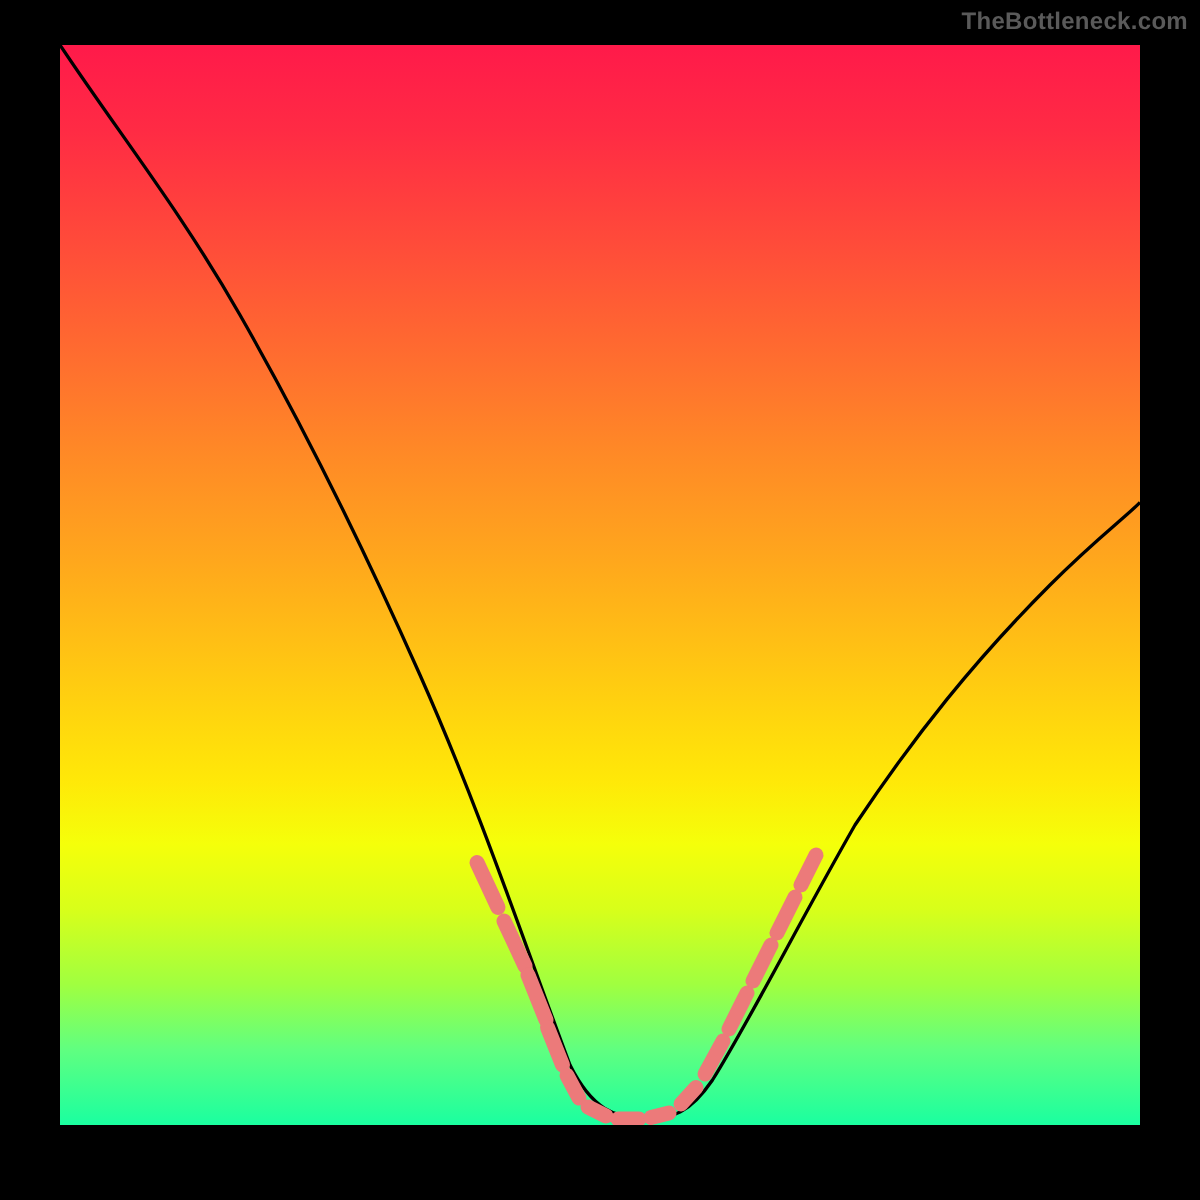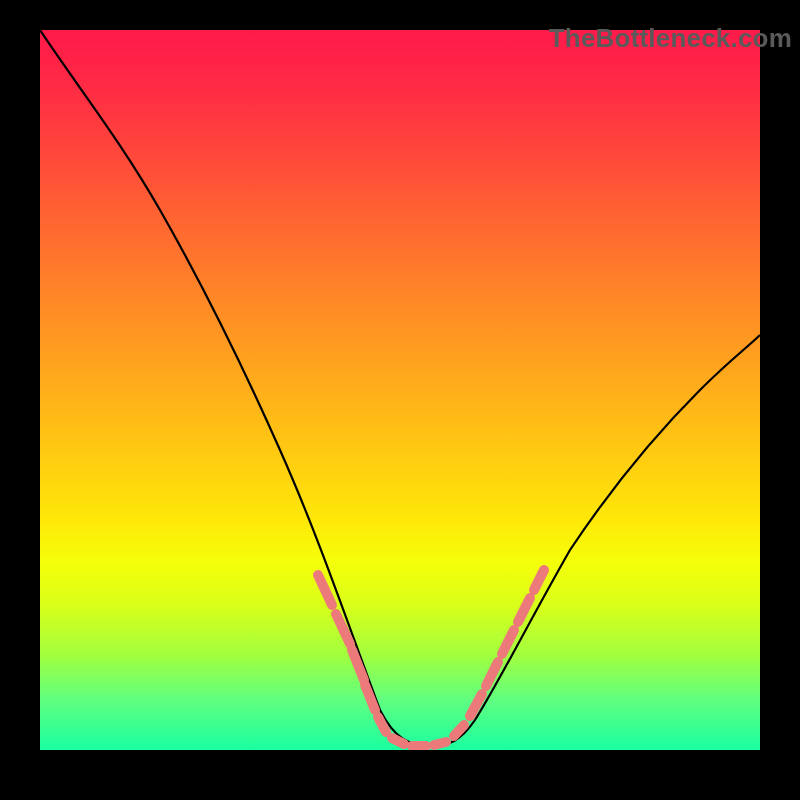--- a/index.html
+++ b/index.html
@@ -36,25 +36,24 @@
       #a0ff40 87%,
       #60ff80 93%,
       #1affa0 100%
     );
   }
   .watermark {
     position: absolute;
     top: 6px;
     right: 8px;
     font-family: Arial, Helvetica, sans-serif;
-    font-size: 26px;
+    font-size: 16px;
     font-weight: bold;
     color: #5a5a5a;
     letter-spacing: 0.2px;
-    margin-top: 17px;
   }
   svg.curve {
     position: absolute;
     left: 0;
     top: 0;
     width: 720px;
     height: 720px;
   }
 </style>
 </head>

